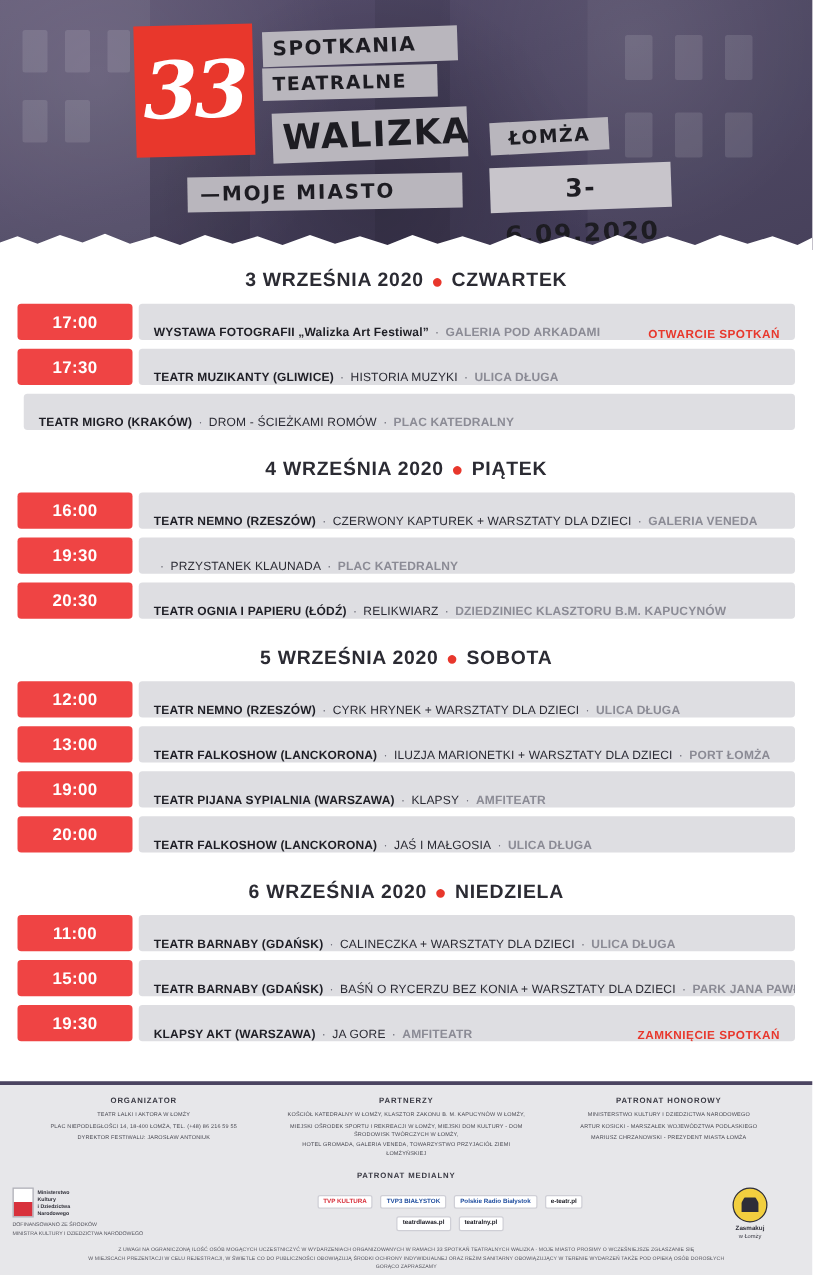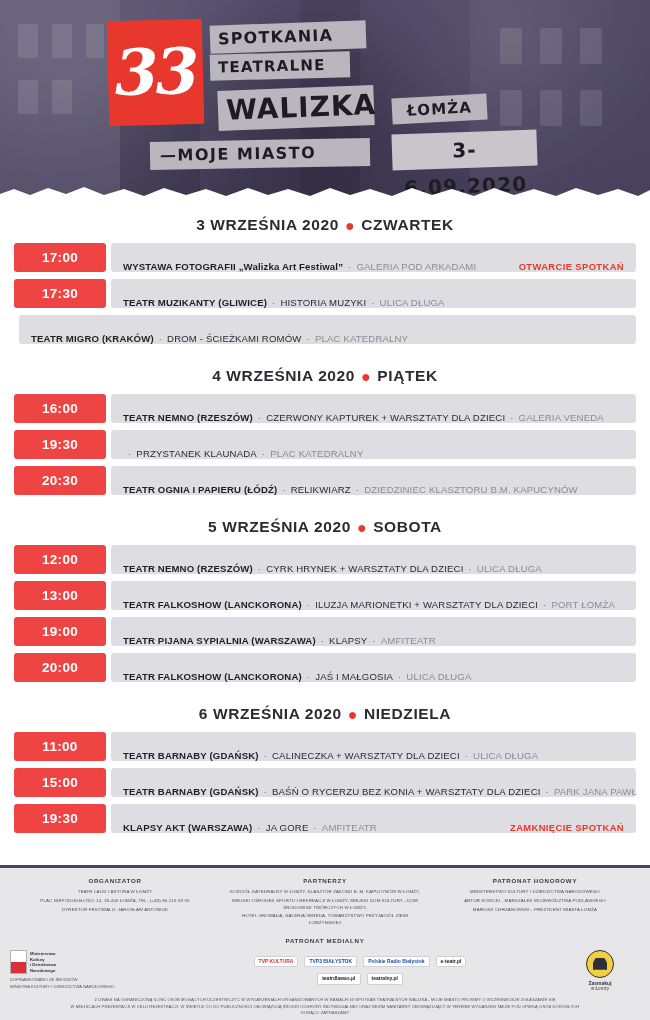--- a/index.html
+++ b/index.html
@@ -204,21 +204,21 @@
   .row .body .sep {
     color: #6d6d78;
     padding: 0 5px;
   }
   .row .body .show {
     font-weight: 400;
     color: #2a2a33;
   }
   .row .body .place {
     color: #8b8b95;
-    font-weight: 400;
+    font-weight: 700;
     margin-top: 13px;
   }
   .row .body .note {
     margin-left: auto;
     color: #e8372c;
     font-weight: 700;
     font-size: 9.4px;
     letter-spacing: 0.4px;
     padding-left: 12px;
     margin-top: 42px;

